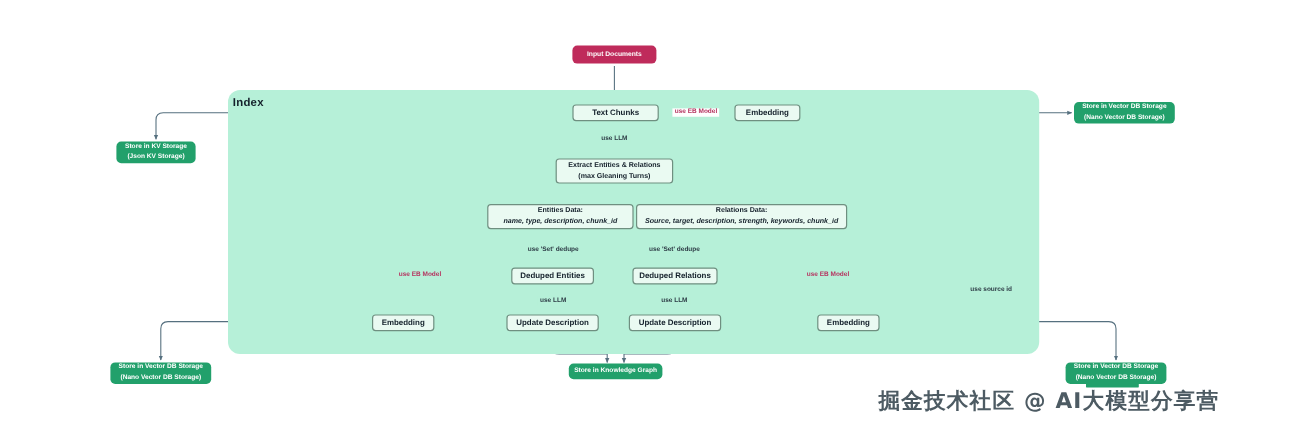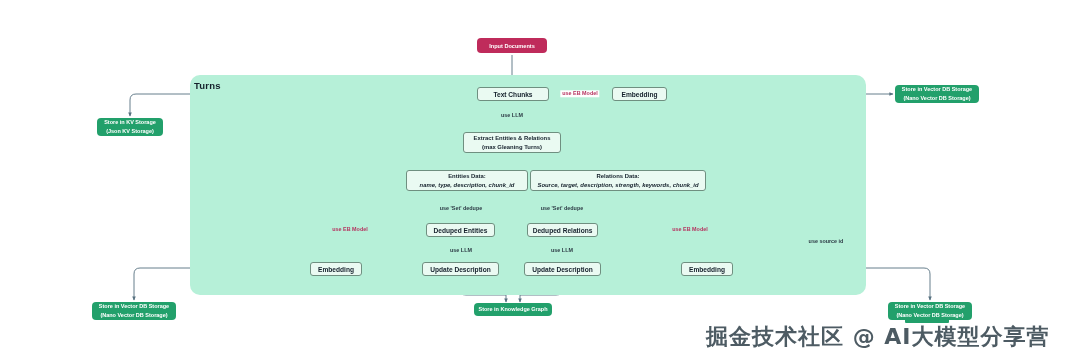--- a/index.html
+++ b/index.html
@@ -82,26 +82,27 @@
     padding:1px 2px;
   }
   .elabel.dark{color:#2d3b45;}
   .elabel.red{color:#b5335f;}
   .elabel.bgplain{background:#b6f0d8;}
   .elabel.bgwhite{background:#ffffff;}
 
   
   .watermark{
     position:absolute;
-    font-size:22px;
+    font-size:18px;
     font-weight:700;
     color:#4d5b63;
     white-space:nowrap;
     letter-spacing:1px;
     font-family:"DejaVu Sans",sans-serif;
+    margin-left:26px;
   }
   .wm-bar{
     position:absolute;
     background:#22a06b;
     border-radius:1px;
   }
 </style>
 </head>
 <body>
 
@@ -145,21 +146,21 @@
 
       <path d="M562,276 L562,290 Q562,295 556,295 L520,295 L520,302"></path>
 
       <path d="M310,268 L140,268 Q134,268 134,274 L134,300"></path>
 
       <path d="M732,268 L924,268 Q930,268 930,274 L930,300"></path>
     </g>
   </svg>
 
   <div class="panel" style="left:190px;top:75px;width:676px;height:220px;"></div>
-  <div class="panel-title" style="left:194px;top:80px;">Turns</div>
+  <div class="panel-title" style="left:194px;top:80px;">Index</div>
 
   <div class="node crimson" style="left:477px;top:38px;width:70px;height:15px;">
     <span>Input Documents</span>
   </div>
 
   <div class="node plain" style="left:477px;top:87px;width:72px;height:14px;">
     <span>Text Chunks</span>
   </div>
 
   <div class="node plain" style="left:612px;top:87px;width:55px;height:14px;">

